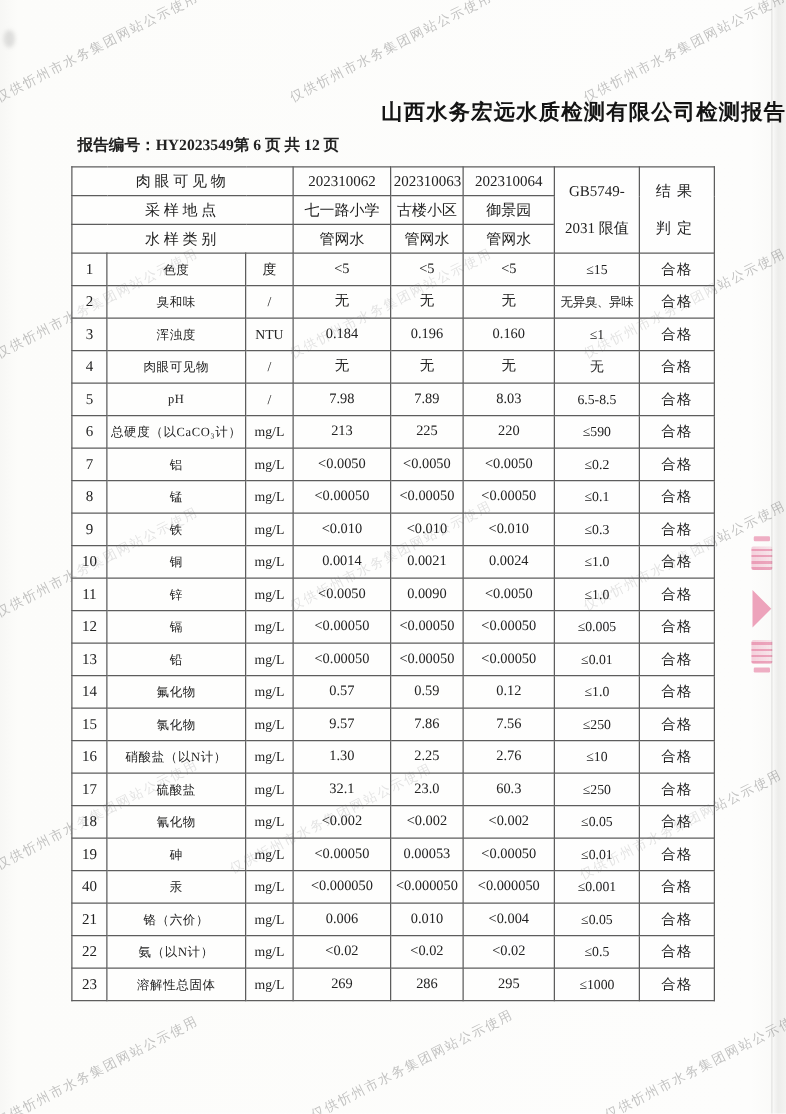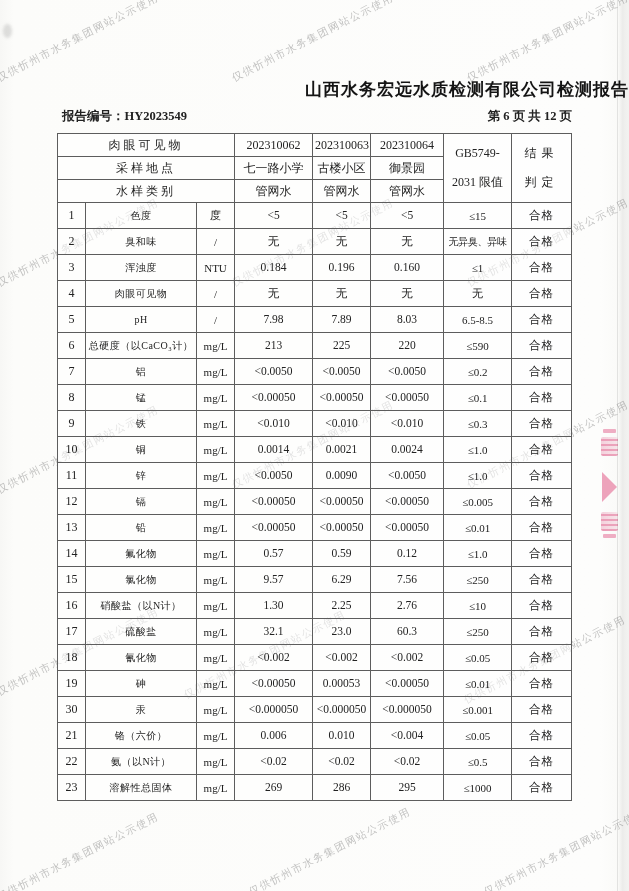--- a/index.html
+++ b/index.html
@@ -25,21 +25,21 @@
   
   .title {
     position: absolute; top: 78px; left: 0; width: 100%;
     margin: 0; text-align: right;
     font-family: "Liberation Sans", "DejaVu Sans", sans-serif;
     font-size: 17px; font-weight: 700; letter-spacing: 1px; color: #141414;
     z-index: 2;
   }
   .meta-row {
     position: absolute; top: 108px; left: 62px; right: 57px;
-    display: flex; justify-content: space-between; align-items: baseline;
+    display: flex; justify-content: flex-start; align-items: baseline;
     font-size: 12.5px; font-weight: 600; color: #222;
     z-index: 2;
   }
   
   table.report {
     position: absolute; top: 133px; left: 57px; width: 514px;
     border-collapse: collapse; table-layout: fixed;
     font-size: 12px; color: #222; z-index: 2;
     background: rgba(255,255,255,0.55);
   }
@@ -293,21 +293,21 @@
       <td class="c-val">0.59</td>
       <td class="c-val">0.12</td>
       <td class="c-limit">≤1.0</td>
       <td class="c-result">合格</td>
     </tr>
         <tr>
       <td class="c-no">15</td>
       <td class="c-name">氯化物</td>
       <td class="c-unit">mg/L</td>
       <td class="c-val">9.57</td>
-      <td class="c-val">6.29</td>
+      <td class="c-val">7.86</td>
       <td class="c-val">7.56</td>
       <td class="c-limit">≤250</td>
       <td class="c-result">合格</td>
     </tr>
         <tr>
       <td class="c-no">16</td>
       <td class="c-name">硝酸盐（以N计）</td>
       <td class="c-unit">mg/L</td>
       <td class="c-val">1.30</td>
       <td class="c-val">2.25</td>
@@ -339,21 +339,21 @@
       <td class="c-no">19</td>
       <td class="c-name">砷</td>
       <td class="c-unit">mg/L</td>
       <td class="c-val">&lt;0.00050</td>
       <td class="c-val">0.00053</td>
       <td class="c-val">&lt;0.00050</td>
       <td class="c-limit">≤0.01</td>
       <td class="c-result">合格</td>
     </tr>
         <tr>
-      <td class="c-no">30</td>
+      <td class="c-no">40</td>
       <td class="c-name">汞</td>
       <td class="c-unit">mg/L</td>
       <td class="c-val">&lt;0.000050</td>
       <td class="c-val">&lt;0.000050</td>
       <td class="c-val">&lt;0.000050</td>
       <td class="c-limit">≤0.001</td>
       <td class="c-result">合格</td>
     </tr>
         <tr>
       <td class="c-no">21</td>

